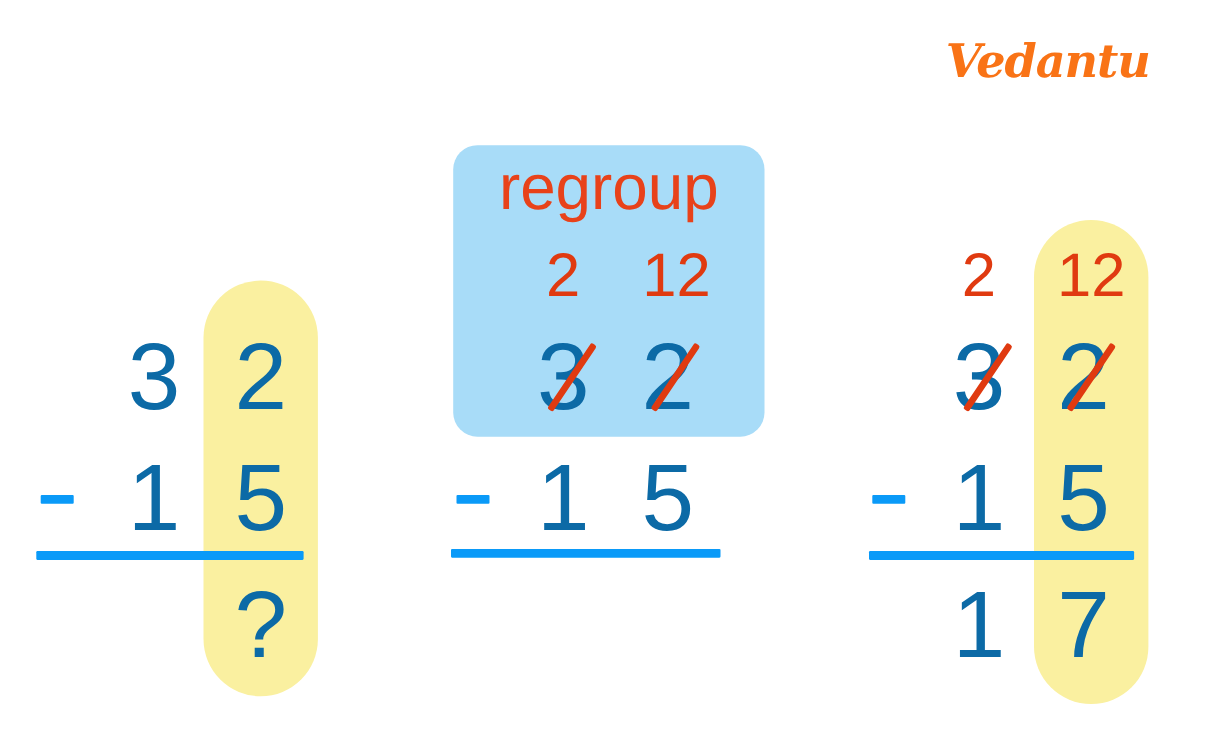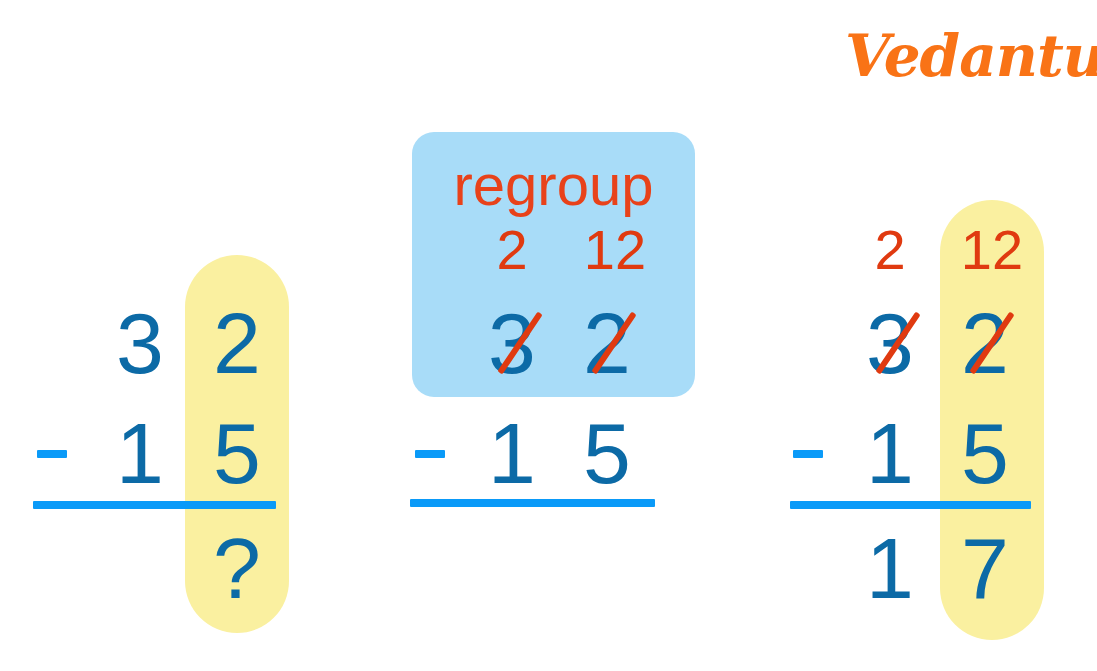--- a/index.html
+++ b/index.html
@@ -30,21 +30,21 @@
   .logo-word {
     position: absolute;
     left: 0;
     top: 0;
     width: 215px;
     height: 62px;
     color: #f97316;
     font-family: "DejaVu Serif", serif;
     font-style: italic;
     font-weight: bold;
-    font-size: 58px;
+    font-size: 42px;
     letter-spacing: -1px;
     line-height: 62px;
     text-align: center;
     white-space: nowrap;
   }
   .logo-tagline {
     position: absolute;
     left: 0;
     top: 62px;
     width: 215px;
@@ -94,21 +94,20 @@
     border-radius: 22px;
   }
   .regroup-label {
     position: absolute;
     color: #e8421a;
     font-family: "Liberation Sans", sans-serif;
     font-size: 58px;
     line-height: 58px;
     text-align: center;
     white-space: nowrap;
-    margin-top: 14px;
   }
   .strike {
     position: absolute;
     background: #e03a10;
     height: 6px;
     transform-origin: 50% 50%;
     border-radius: 2px;
   }
 </style>
 </head>

